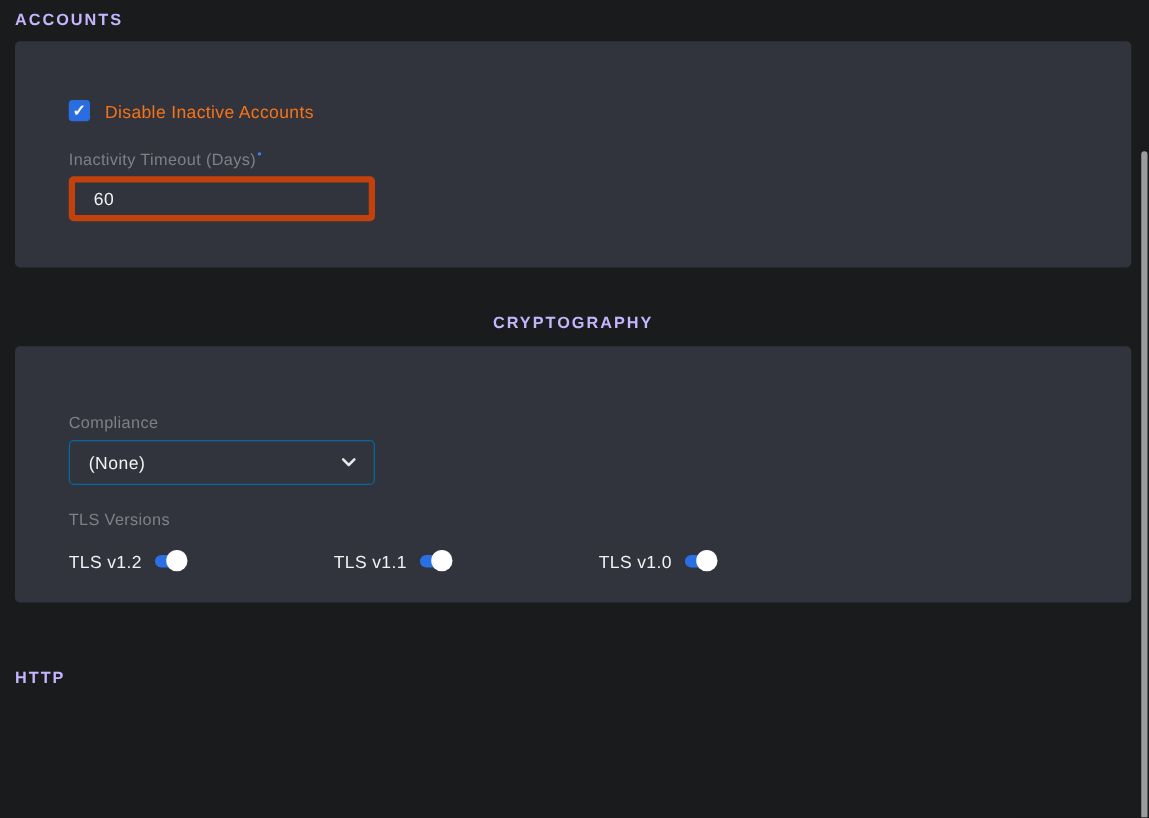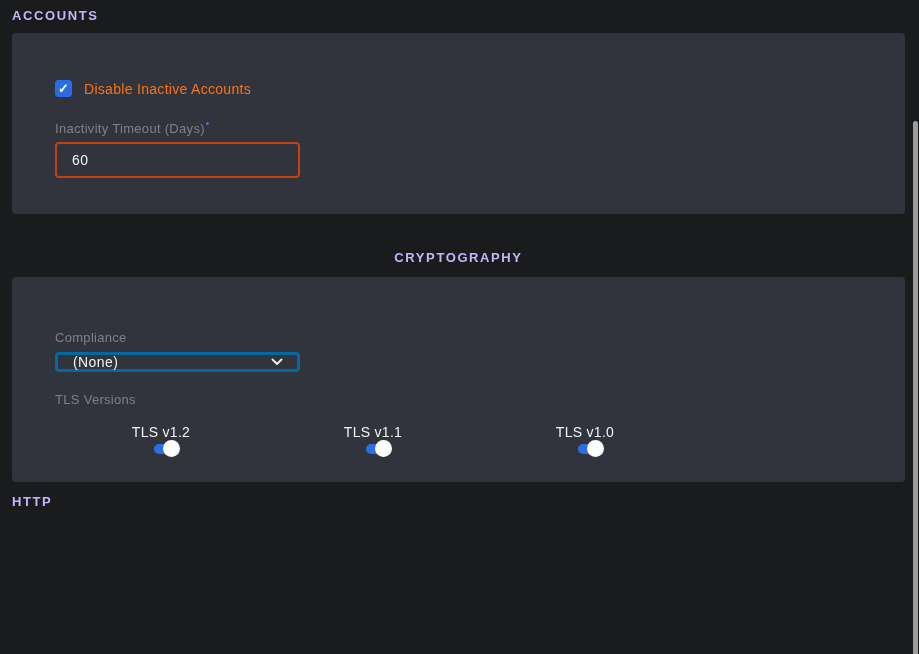--- a/index.html
+++ b/index.html
@@ -13,21 +13,21 @@
   .section { margin-left: 12px; margin-right: 14px; }
   .section-title {
     color: #c4b5fd;
     font-size: 13px;
     font-weight: 700;
     letter-spacing: 1.6px;
     line-height: 14px;
   }
   .title-accounts { padding-top: 9px; }
   .title-cryptography { padding-top: 37px; text-align: center; }
-  .title-http { padding-top: 13px; }
+  .title-http { padding-top: 53px; }
   .card {
     background: #32343d;
     border-radius: 4px;
     margin-top: 10px;
     padding-left: 43px;
   }
   .card-accounts { height: 181px; padding-top: 47px; }
   .card-cryptography { height: 205px; padding-top: 42px; margin-top: 12px; }
   .card-http { height: 106px; padding-top: 47px; margin-top: 11px; }
 
@@ -66,44 +66,44 @@
     color: #3d7ef0;
     font-size: 10px;
     vertical-align: 6px;
     margin-left: 1px;
   }
   .text-input {
     display: block;
     margin-top: 7px;
     width: 245px; height: 36px;
     background: transparent;
-    border: 2px solid #c2410c;
+    border: 5px solid #c2410c;
     border-radius: 4px;
     color: #f1f2f3;
     font-size: 14px;
     font-family: "Liberation Sans", sans-serif;
     letter-spacing: 0.4px;
     padding: 0 15px;
     outline: none;
   }
   .select {
     margin-top: 8px;
-    width: 245px; height: 20px;
-    border: 3px solid #0369a1;
+    width: 245px; height: 36px;
+    border: 1px solid #0369a1;
     border-radius: 4px;
     display: flex; align-items: center; justify-content: space-between;
     padding: 0 14px 0 15px;
     cursor: default;
   }
   .select .select-value { color: #f1f2f3; font-size: 14px; letter-spacing: 0.4px; }
   .select svg { display: block; }
 
   .tls-label { margin-top: 21px; }
   .toggle-row { display: flex; margin-top: 18px; }
-  .toggle-item { width: 212px; display: flex; align-items: center; flex-direction: column; }
+  .toggle-item { width: 212px; display: flex; align-items: center; }
   .toggle-item .row-label { color: #f1f2f3; font-size: 14px; letter-spacing: 0.3px; }
   .toggle {
     position: relative;
     width: 26px; height: 17px;
     margin-left: 10px;
     flex: 0 0 auto;
   }
   .toggle .track {
     position: absolute; left: 1px; top: 3.5px;
     width: 24px; height: 10px;

